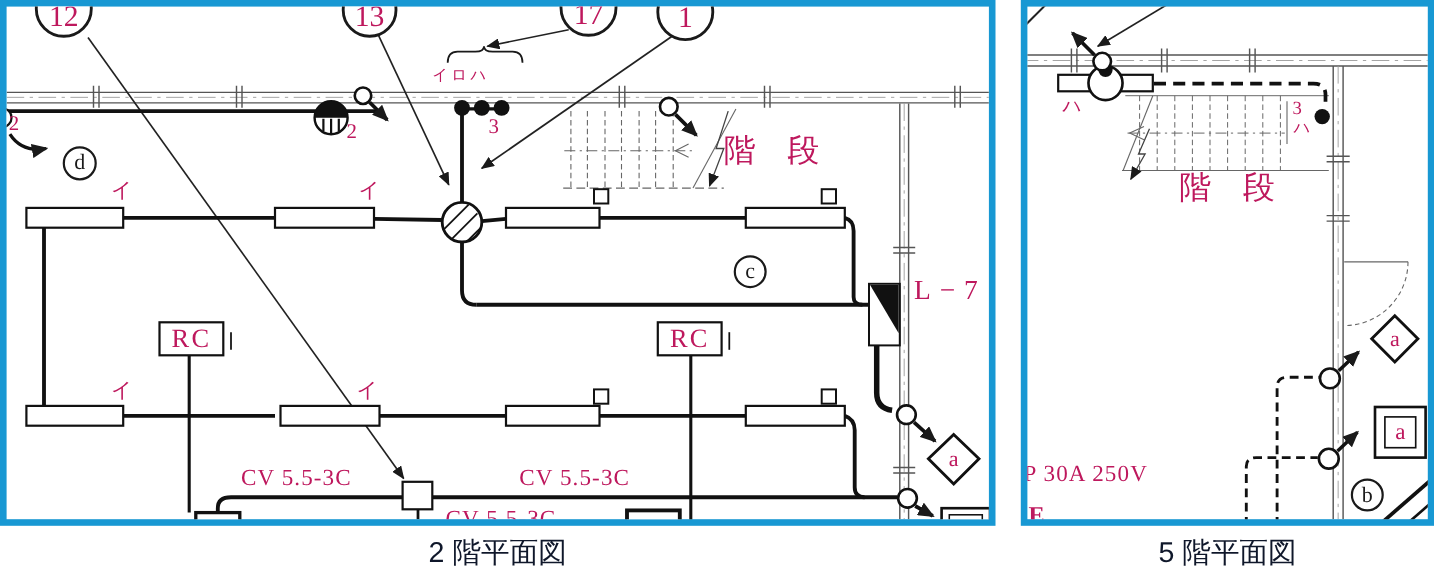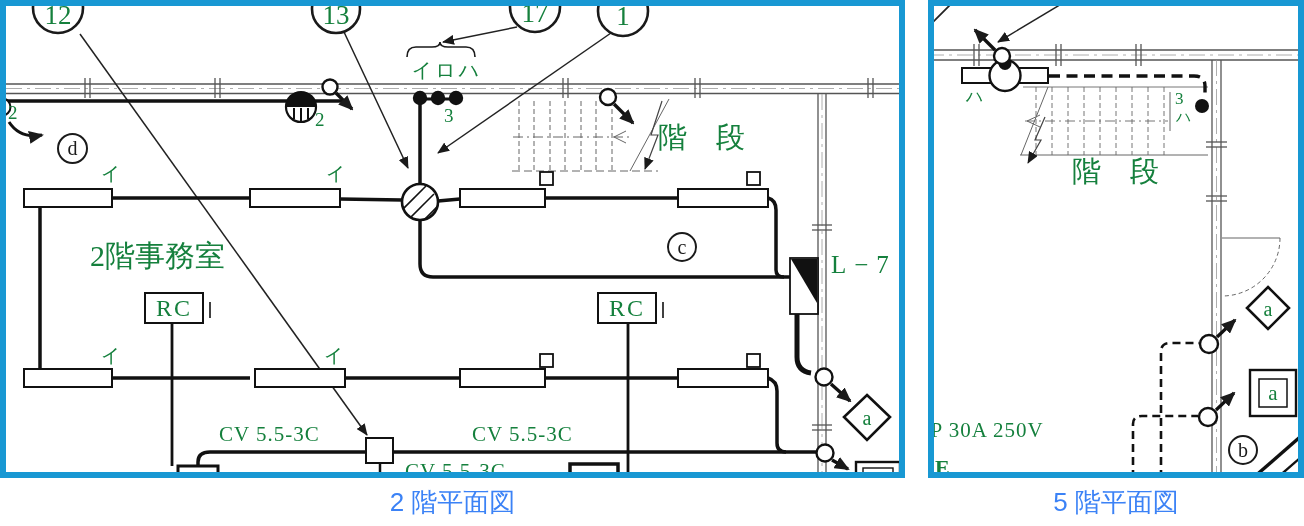--- a/index.html
+++ b/index.html
@@ -2,26 +2,26 @@
 <html><head>
 <meta charset="utf-8">
 <style>
   *{margin:0;padding:0;box-sizing:border-box}
   html,body{background:#fff}
   body{position:relative;width:1304px;height:526px;overflow:hidden;
        font-family:"Liberation Serif",serif;color:#1a1a1a}
   .panel{position:absolute;background:#fff;border:6px solid #1898d3;overflow:hidden}
   .wrap{position:absolute;left:-6px;top:-6px}
   .wrap svg{position:absolute;left:0;top:0}
-  .lbl{position:absolute;color:#15803d;line-height:1;white-space:pre}
+  .lbl{position:absolute;color:#be185d;line-height:1;white-space:pre}
   .ctr{transform:translate(-50%,-50%)}
   .cc{position:absolute;border:2px solid #1a1a1a;border-radius:50%;
       display:flex;align-items:center;justify-content:center;background:transparent}
   .caption{position:absolute;font-family:"Liberation Sans",sans-serif;
-           color:#3b82f6;text-align:center;font-size:26px;line-height:30px}
+           color:#0f172a;text-align:center;font-size:26px;line-height:30px}
 </style>
 </head>
 <body>
 
 <div class="panel" style="left:0;top:0;width:905px;height:478px">
   <div class="wrap" style="width:905px;height:478px">
 
     <svg width="905" height="478" viewBox="0 0 905 478">
       <defs>
         <marker id="mtL" markerUnits="userSpaceOnUse" markerWidth="12" markerHeight="10" viewBox="0 0 12 10" refX="11" refY="5" orient="auto">
@@ -194,23 +194,22 @@
         <circle cx="336" cy="9" r="24"></circle>
         <circle cx="535" cy="7" r="25"></circle>
         <circle cx="623" cy="11" r="25"></circle>
       </g>
     </svg>
 
     <div class="lbl ctr" style="left:58px;top:15px;font-size:27px">12</div>
     <div class="lbl ctr" style="left:336px;top:15px;font-size:27px">13</div>
     <div class="lbl ctr" style="left:535px;top:13px;font-size:27px">17</div>
     <div class="lbl ctr" style="left:623px;top:16px;font-size:27px">1</div>
-    <div class="lbl ctr" style="left:447px;top:70px;font-size:20px;letter-spacing:3px">イロハ</div>
+    <div class="lbl ctr" style="left:419px;top:70px;font-size:14px;letter-spacing:3px">イロハ</div>
     <div class="lbl" style="left:658px;top:123px;font-size:29px">階　段</div>
-    <div class="lbl" style="left:90px;top:241px;font-size:30px">2階事務室</div>
     <div class="lbl ctr" style="left:174px;top:308px;font-size:24px;letter-spacing:2px">RC</div>
     <div class="lbl ctr" style="left:627px;top:308px;font-size:24px;letter-spacing:2px">RC</div>
     <div class="lbl" style="left:219px;top:424px;font-size:21px;letter-spacing:1px">CV 5.5-3C</div>
     <div class="lbl" style="left:472px;top:424px;font-size:21px;letter-spacing:1px">CV 5.5-3C</div>
     <div class="lbl" style="left:405px;top:461px;font-size:21px;letter-spacing:1px">CV 5.5-3C</div>
     <div class="lbl" style="left:831px;top:252px;font-size:25px;letter-spacing:8px">L−7</div>
     <div class="cc" style="left:667px;top:232px;width:30px;height:30px;font-size:20px">
       <span>c</span>
       </div>
     <div class="cc" style="left:57px;top:133px;width:31px;height:31px;font-size:20px">

